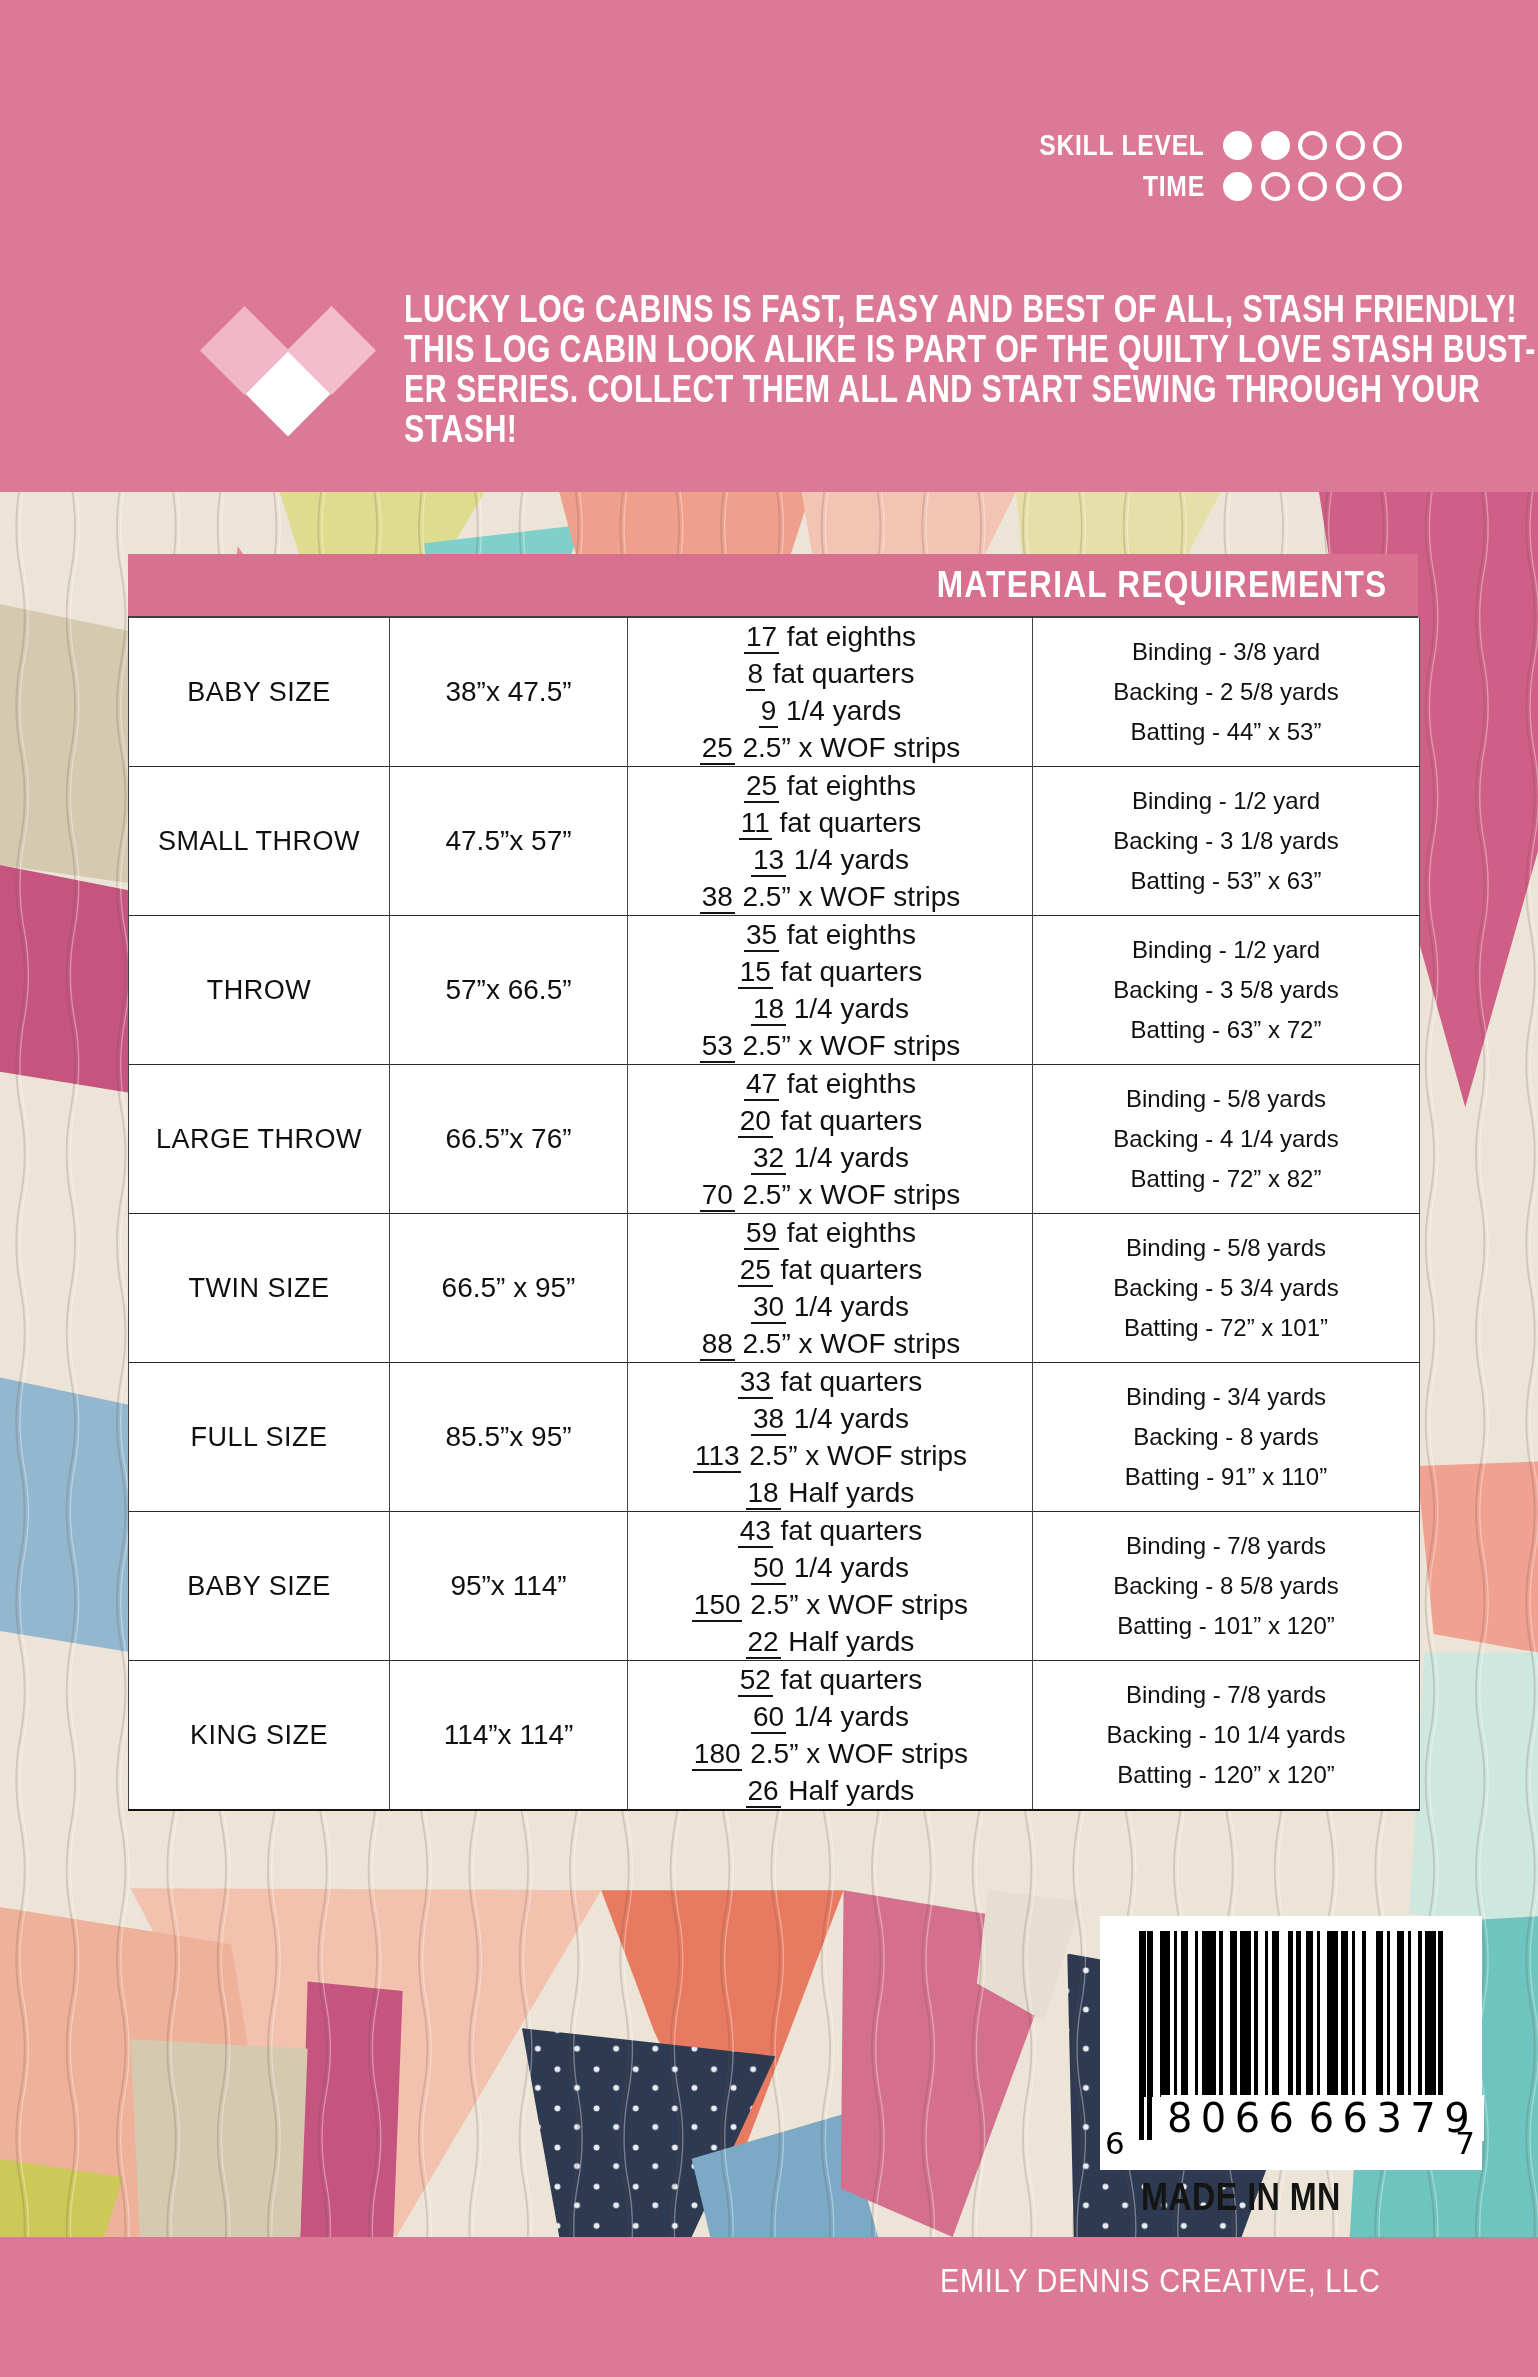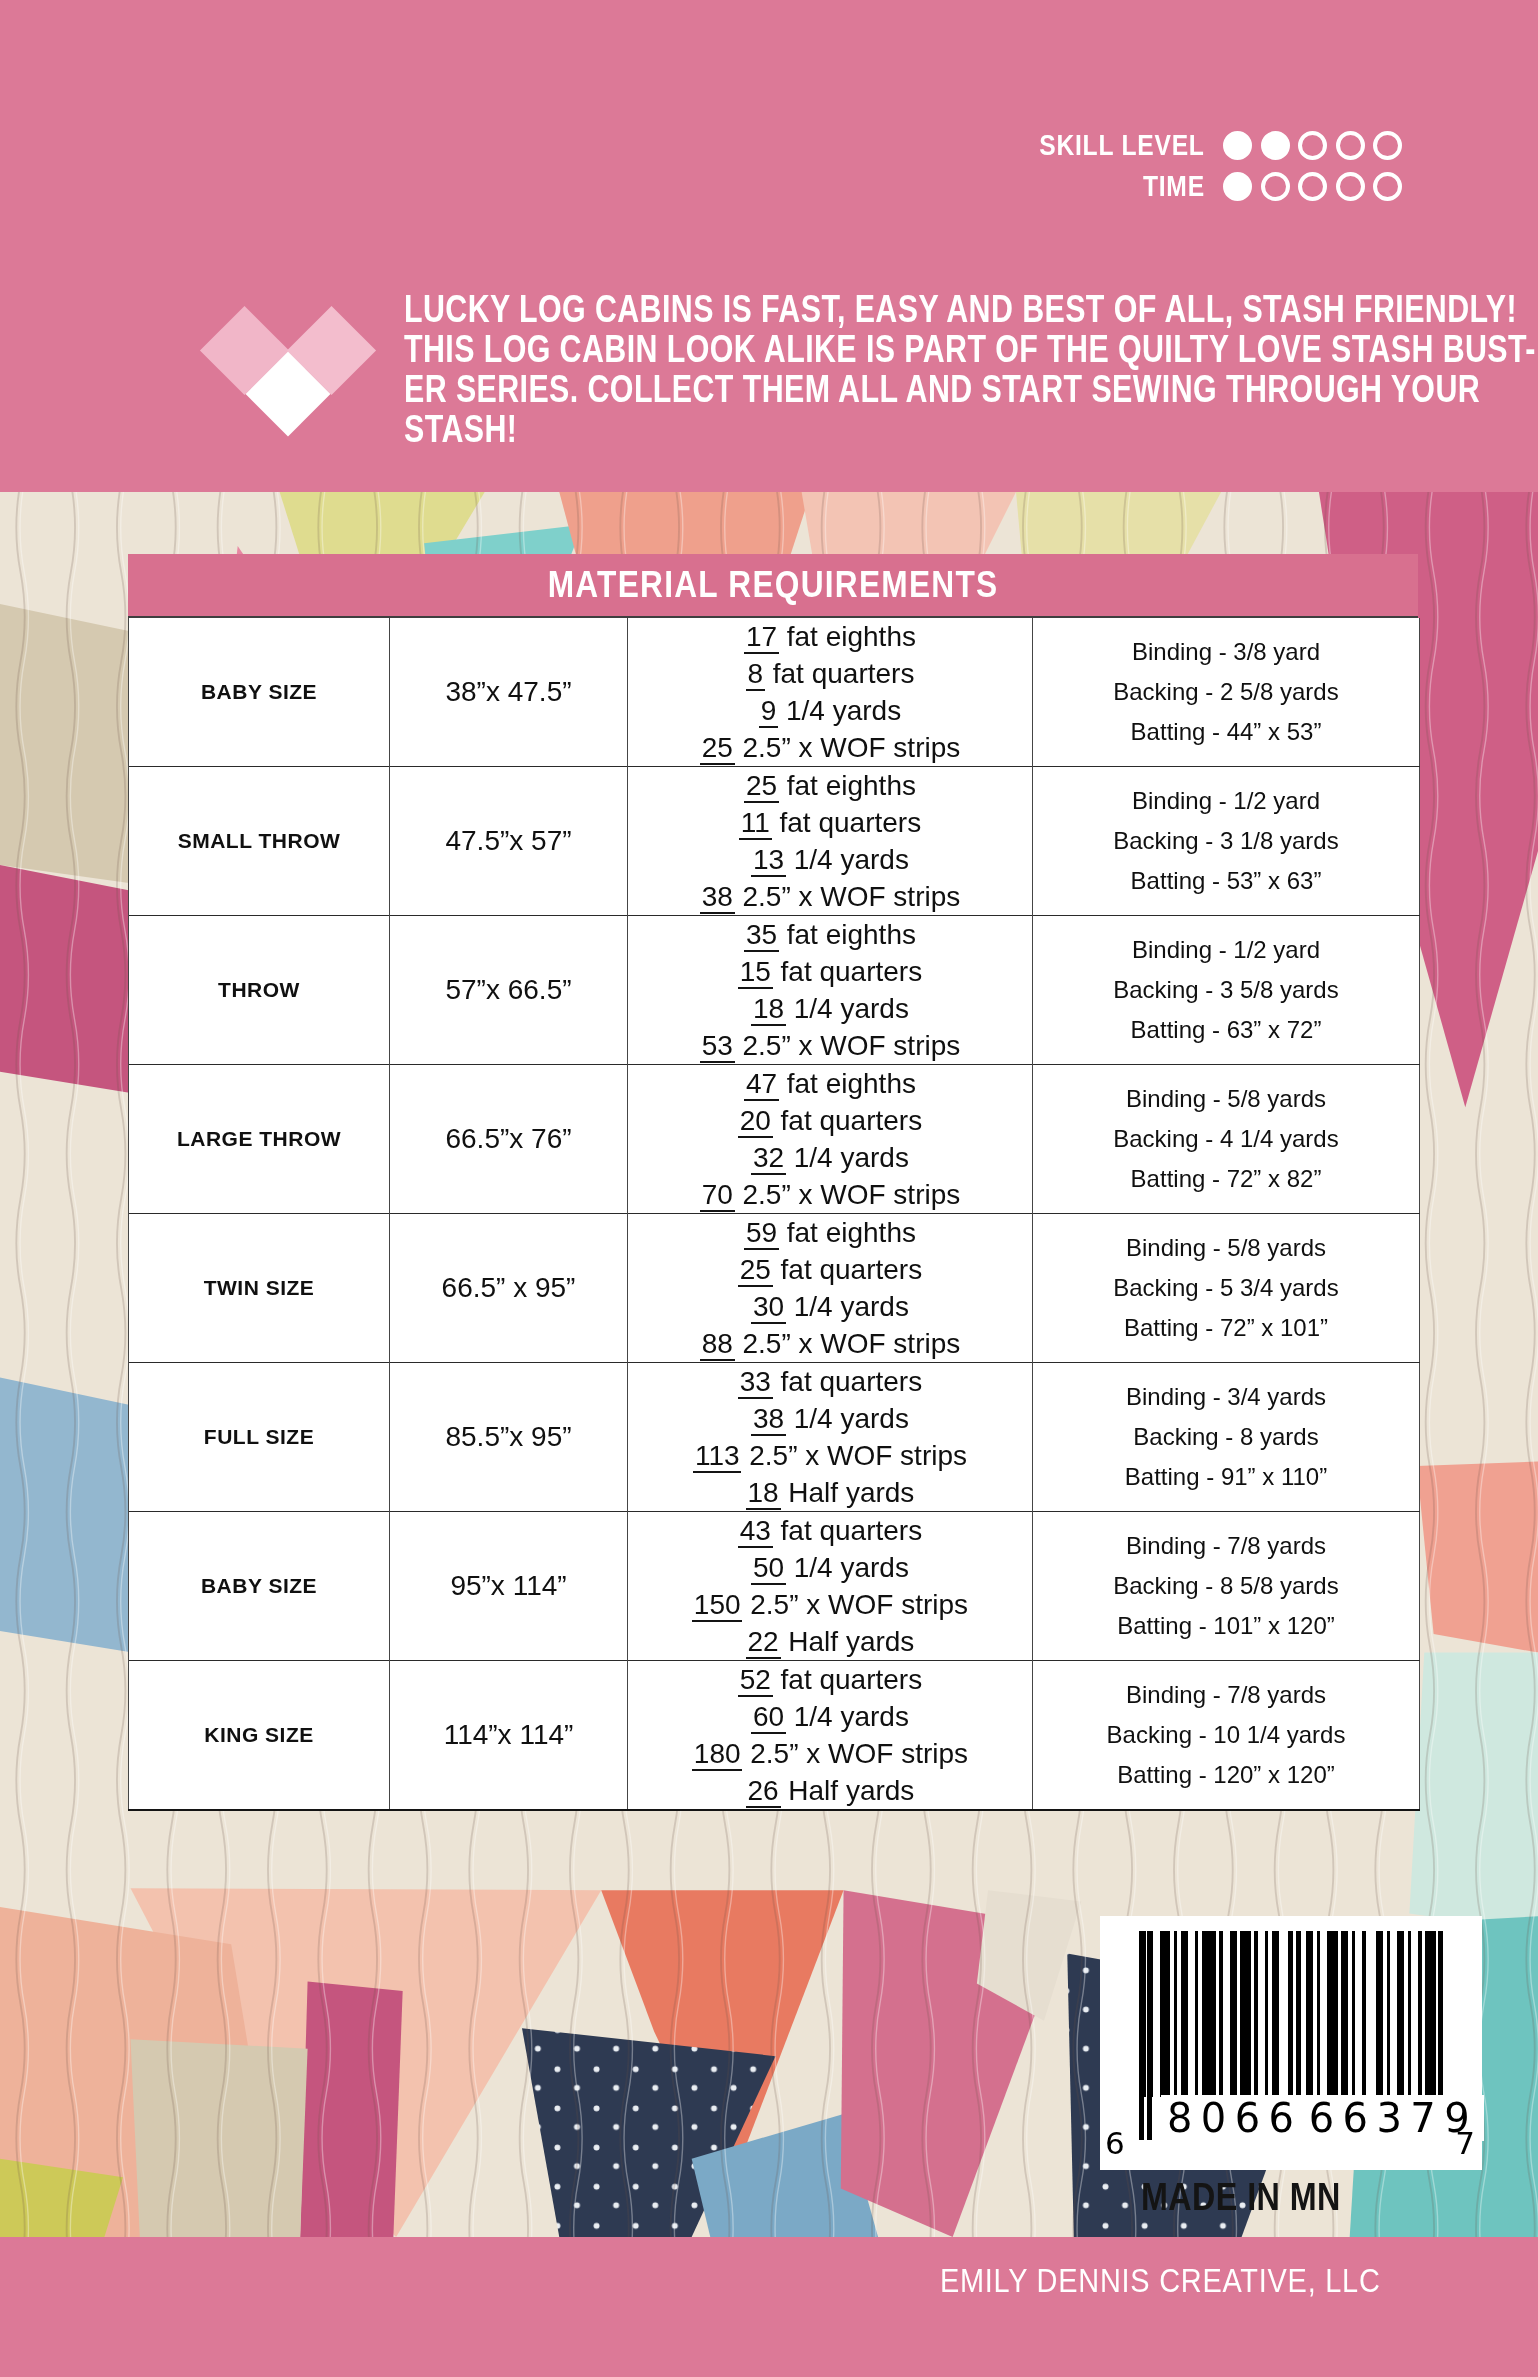--- a/index.html
+++ b/index.html
@@ -28,35 +28,35 @@
   .d-white{left:57px; top:66px;width:60px;height:60px;background:#fff;}
 
   
   .tagline{position:absolute;left:404px;top:289px;color:#fff;font-weight:bold;
            font-size:38px;line-height:40px;}
   .tagline div{white-space:nowrap;transform:scaleX(.8);transform-origin:0 50%;letter-spacing:0.5px;}
 
   
   .mat{position:absolute;left:128px;top:62px;width:1290px;z-index:3;}
   .mat-title{height:62px;background:#d8708f;border-bottom:2.8px solid #3f3f3f;
-             display:flex;align-items:center;justify-content:center;
+             display:flex;align-items:center;justify-content:flex-end;
              color:#fff;font-size:36px;font-weight:bold;letter-spacing:1.4px;}
   .mat-title span{transform:scaleX(.88);white-space:nowrap;}
   table.mat-table{width:1290px;border-collapse:collapse;table-layout:fixed;background:#fff;}
   .mat-table td{border-left:1.9px solid #454545;border-top:1.9px solid #2a2a2a;
                 text-align:center;vertical-align:middle;color:#101010;padding:0 9.3px;}
   .mat-table td:first-child{border-left:1.9px solid #454545;}
   .mat-table tr td{border-right:none;}
   .mat-table tr:first-child td{border-top:none;}
   .mat-table tr.hdr-row td{border-bottom:3.7px solid #141414;}
   .mat-table{border:1.9px solid #454545;border-top:none;border-bottom:2.8px solid #141414;}
   .hdr-row td{height:114px;}
   .body-row td{height:143px;}
   .hdr{font-size:26px;font-weight:bold;letter-spacing:0.5px;line-height:32px;}
-  .rowname{font-size:21px;font-weight:bold;letter-spacing:0.5px;}
+  .rowname{font-size:27px;font-weight:normal;letter-spacing:0.5px;}
   .qsize{font-size:28px;}
   .fab-line{font-size:28px;line-height:37px;white-space:nowrap;}
   .qty{display:inline-block;border-bottom:2.8px solid #141414;padding:0 1.9px 0.9px;line-height:29px;}
   .fin-line{font-size:24px;line-height:40px;white-space:nowrap;}
 
   
   .bc{position:absolute;left:1100px;top:1424px;width:382px;height:254px;background:#fff;
       box-sizing:border-box;padding:15px 39px 11.2px;z-index:4;}
   .bc-inner{position:relative;height:100%;}
   .bars{display:flex;height:166px;}

